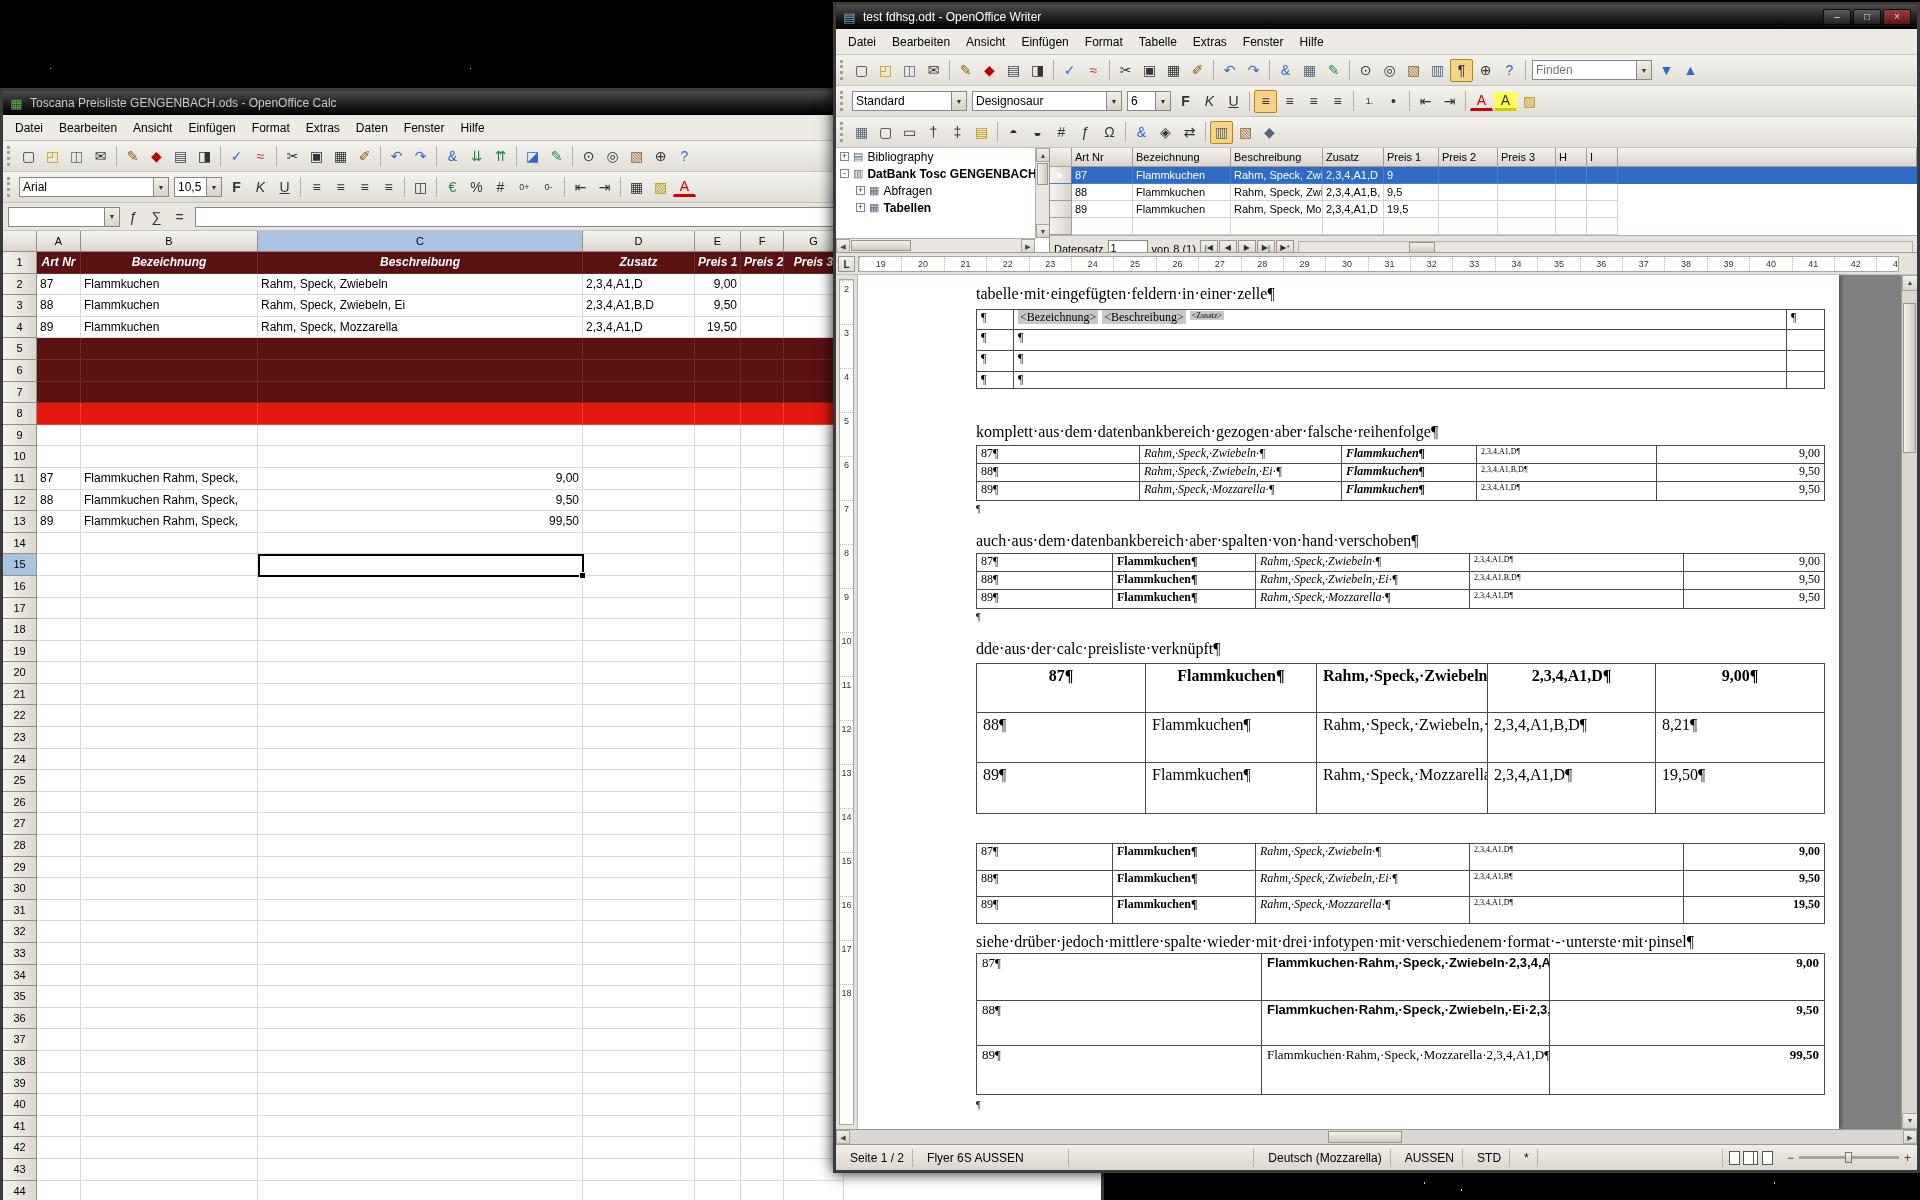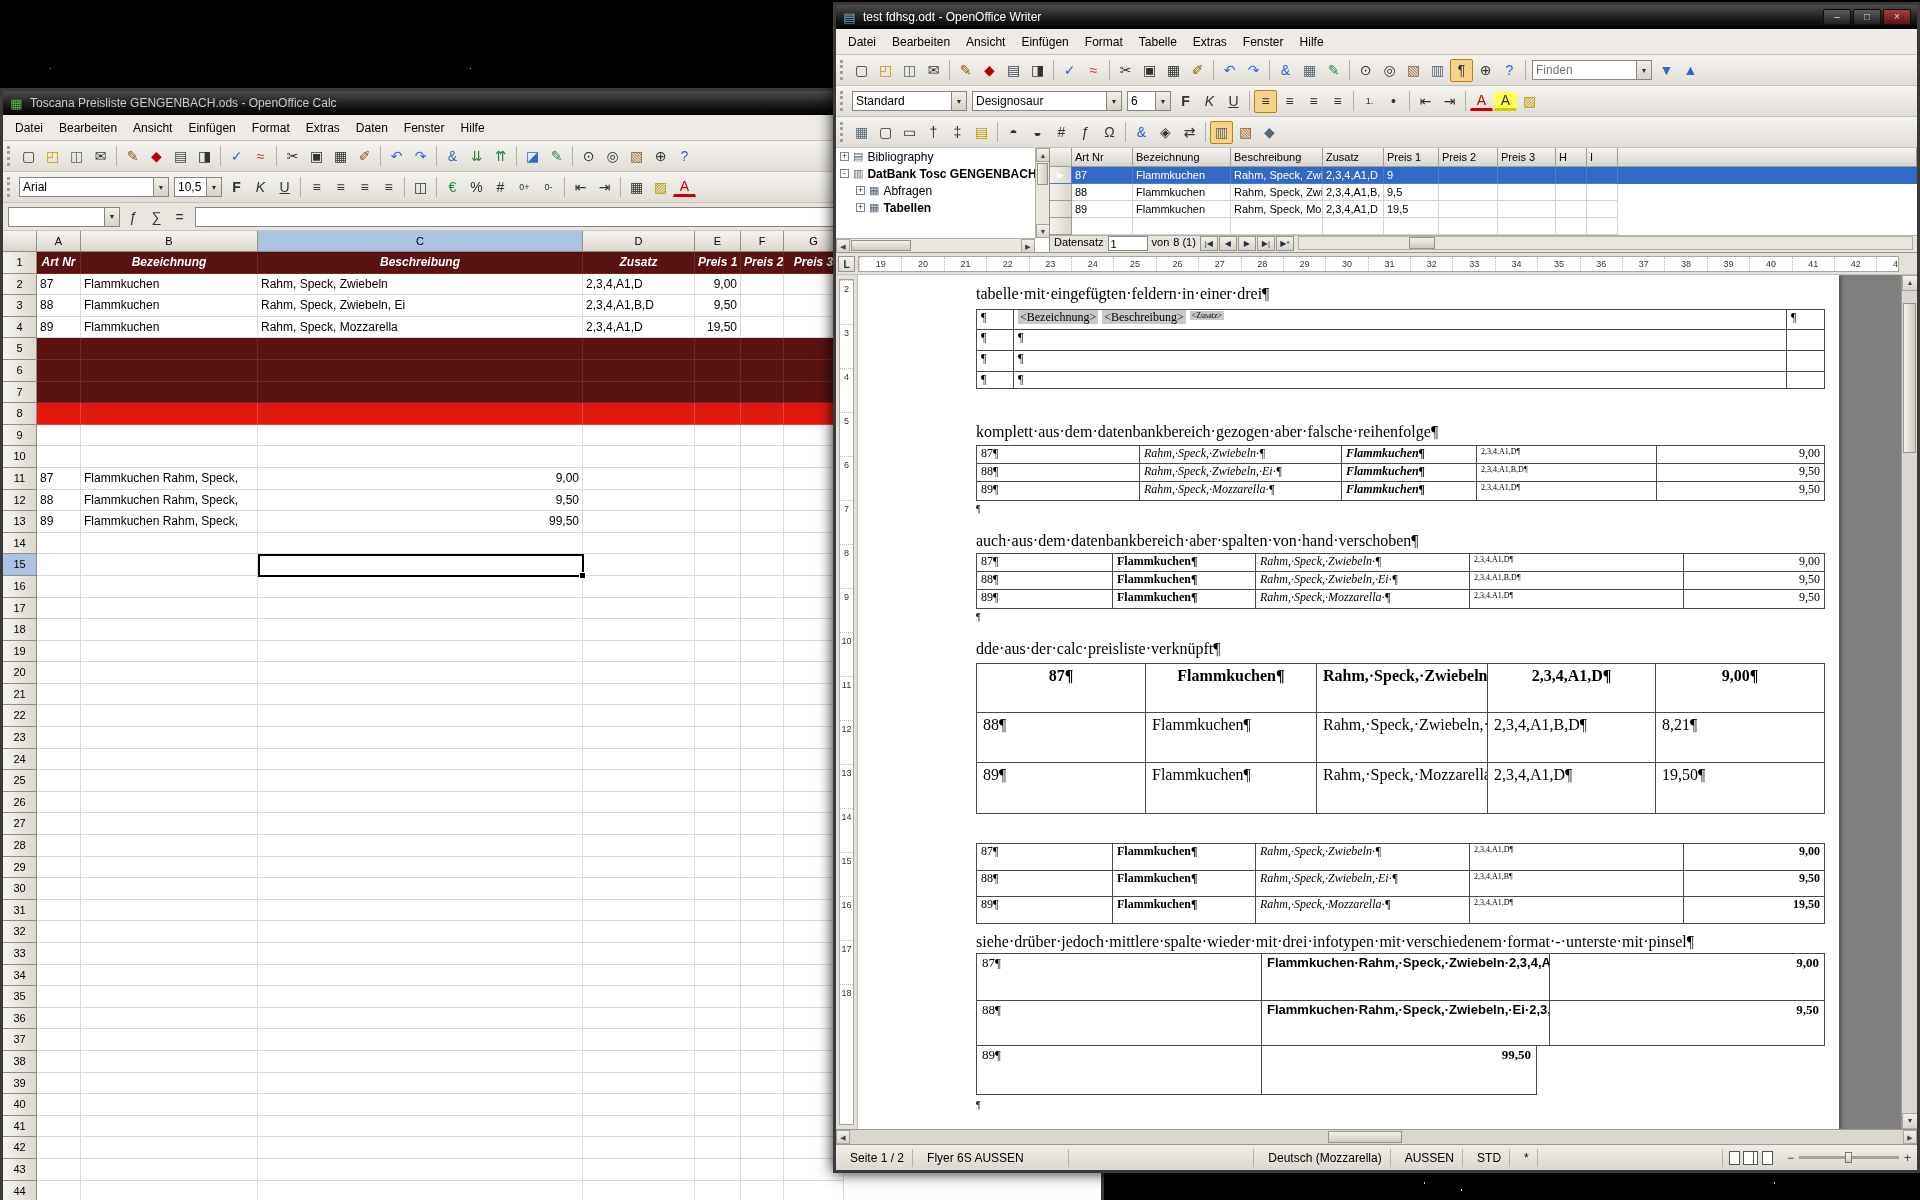--- a/index.html
+++ b/index.html
@@ -76,21 +76,21 @@
   .sb-thumb-h{flex:0 0 60px;margin:1px 1px;background:linear-gradient(#f3f1ec,#cfcabf);border:1px solid #9a958a;}
   .ds-right{flex:1;display:flex;flex-direction:column;background:#d7d4cd;overflow:hidden;}
   .ds-colhdrs{display:flex;height:19px;flex:0 0 19px;}
   .ds-colhdr{background:linear-gradient(#f5f3ef,#d9d5cd);border-right:1px solid #a29d93;border-bottom:1px solid #a29d93;font-size:11px;line-height:18px;padding:0 3px;white-space:nowrap;overflow:hidden;flex:0 0 auto;}
   .ds-rows{flex:1;background:#d7d4cd;}
   .ds-row{display:flex;height:17px;background:#fff;}
   .ds-cell{border-right:1px solid #d2d2d2;border-bottom:1px solid #d2d2d2;font-size:11px;line-height:16px;padding:0 3px;white-space:nowrap;overflow:hidden;flex:0 0 auto;}
   .ds-selcell{background:linear-gradient(90deg,#f5f3ef,#d9d5cd);border-right:1px solid #a29d93;border-bottom:1px solid #a29d93;font-size:9px;text-align:center;color:#234;}
   .ds-row.selected{background:#316ac5;}
   .ds-row.selected .ds-cell{color:#fff;border-color:#4a7ecf;}
-  .recnav{height:20px;flex:0 0 20px;display:flex;align-items:flex-start;background:#e7e4de;border-top:1px solid #b4afa6;font-size:11px;gap:4px;padding:0 4px;}
+  .recnav{height:20px;flex:0 0 20px;display:flex;align-items:flex-end;background:#e7e4de;border-top:1px solid #b4afa6;font-size:11px;gap:4px;padding:0 4px;}
   .recnav-input{width:40px;height:15px;background:#fff;border:1px solid #8a8781;padding:0 2px;line-height:14px;}
   .recnav-btn{min-width:18px;height:15px;font-size:8px;line-height:13px;text-align:center;background:linear-gradient(#f3f1ec,#d8d4cb);border:1px solid #9a958a;color:#234;}
   .recnav-scroll{flex:1;height:14px;background:#e9e6e0;border:1px solid #b4afa6;position:relative;}
   .sb-thumb-h2{position:absolute;left:18%;width:26px;top:0;bottom:0;background:linear-gradient(#f3f1ec,#cfcabf);border:1px solid #9a958a;}
   
   .hruler{height:22px;flex:0 0 22px;background:#e4e1db;display:flex;align-items:center;border-bottom:1px solid #c6c2ba;}
   .tabsel{width:17px;height:16px;margin-left:2px;background:linear-gradient(#f5f3ef,#ddd9d1);border:1px solid #9a958a;font-size:10px;font-weight:bold;text-align:center;line-height:15px;color:#234;}
   .hruler-strip{flex:1;height:16px;margin:0 18px 0 3px;background:#fff;border:1px solid #aaa59b;display:flex;overflow:hidden;}
   .rnum{flex:0 0 42.4px;text-align:center;font-size:9px;line-height:15px;color:#333;border-left:1px dotted #bbb;}
   .docarea{flex:1;display:flex;position:relative;background:#7f7f7f;overflow:hidden;}
@@ -989,21 +989,21 @@
             <span class="vnum">13</span>
             <span class="vnum">14</span>
             <span class="vnum">15</span>
             <span class="vnum">16</span>
             <span class="vnum">17</span>
             <span class="vnum">18</span>
           </div>
       </div>
       <div class="page">
         <div class="doc-content" id="doc-content">
-            <div class="doc-h" style="top: 10px;">tabelle·mit·eingefügten·feldern·in·einer·drei¶</div>
+            <div class="doc-h" style="top: 10px;">tabelle·mit·eingefügten·feldern·in·einer·zelle¶</div>
             <div class="doc-table" style="top: 34px;">
               <div class="doc-tr" style="height: 20px;">
                 <div class="doc-td" style="width: 37px;">¶</div>
                 <div class="doc-td" style="width: 773px;"><span class="chip">&lt;Bezeichnung&gt;</span><span class="chip">&lt;Beschreibung&gt;</span><span class="chip tinychip">&lt;Zusatz&gt;</span></div>
                 <div class="doc-td" style="width: 38px;">¶</div>
               </div>
               <div class="doc-tr" style="height: 21px;">
                 <div class="doc-td" style="width: 37px;">¶</div>
                 <div class="doc-td" style="width: 773px;">¶</div>
                 <div class="doc-td" style="width: 38px;"></div>
@@ -1123,20 +1123,21 @@
                 <div class="doc-td b sans" style="width: 288px;">Flammkuchen·Rahm,·Speck,·Zwiebeln·2,3,4,A1,D¶</div>
                 <div class="doc-td b right" style="width: 275px;">9,00</div>
               </div>
               <div class="doc-tr" style="height: 45px;">
                 <div class="doc-td" style="width: 285px;">88¶</div>
                 <div class="doc-td b sans" style="width: 288px;">Flammkuchen·Rahm,·Speck,·Zwiebeln,·Ei·2,3,4,A1,B,D¶</div>
                 <div class="doc-td b right" style="width: 275px;">9,50</div>
               </div>
               <div class="doc-tr" style="height: 49px;">
                 <div class="doc-td" style="width: 285px;">89¶</div>
+                <div class="doc-td serifreg" style="width: 288px;">Flammkuchen·Rahm,·Speck,·Mozzarella·2,3,4,A1,D¶</div>
                 <div class="doc-td b right" style="width: 275px;">99,50</div>
               </div>
             </div>
             <div class="doc-p" style="top: 824px;">¶</div>
           </div>
       </div>
       <div class="docfiller"></div>
       <div class="vscroll">
         <span class="sb-arrow">▲</span>
         <span class="vthumb"></span>

